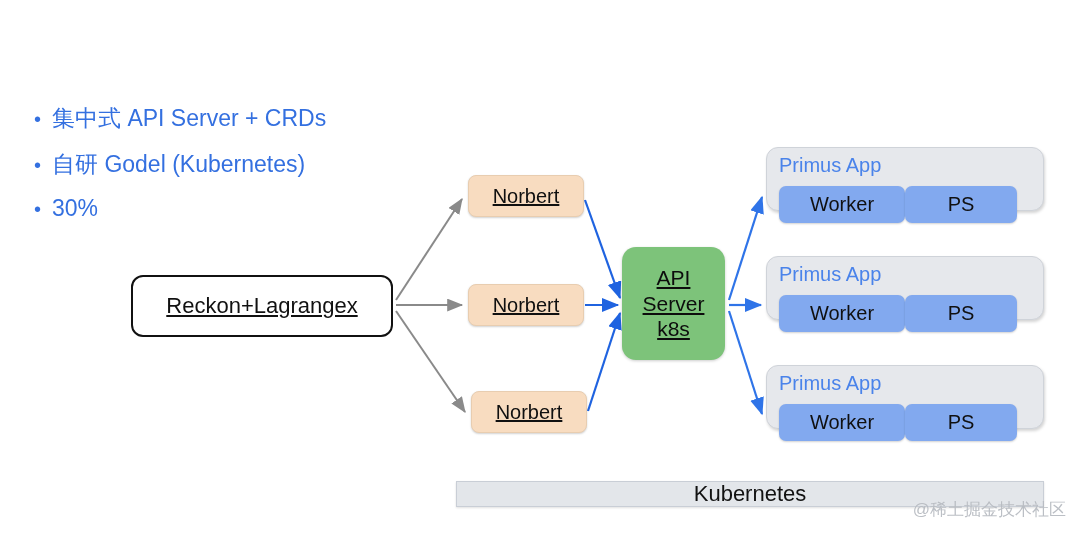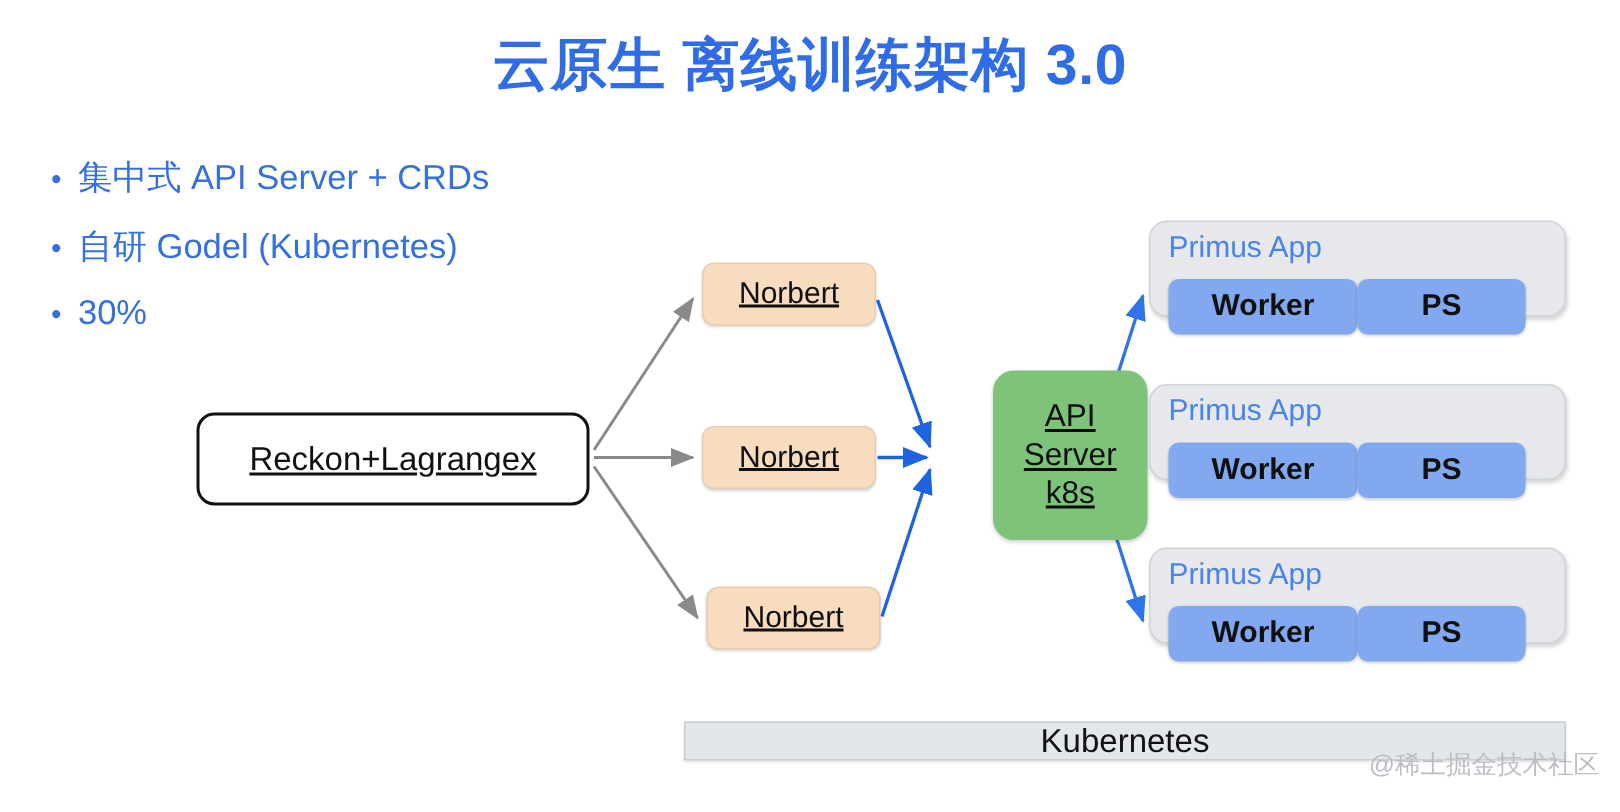--- a/index.html
+++ b/index.html
@@ -112,21 +112,20 @@
     top: 247px;
     width: 103px;
     height: 113px;
     background: #7dc37a;
     border-radius: 14px;
     color: #0d0d0d;
     font-size: 21px;
     line-height: 1.22;
     flex-direction: column;
     box-shadow: 0 1px 3px rgba(0,0,0,0.2);
-    margin-left: 40px;
   }
   #api-server-box span { display: block; }
   
   .primus-panel {
     position: absolute;
     box-sizing: border-box;
     width: 278px;
     height: 64px;
     background: #e6e8ec;
     border: 1px solid #cfd3d9;
@@ -145,21 +144,20 @@
     font-weight: 500;
     white-space: nowrap;
   }
   .pod-row {
     position: absolute;
     left: 12px;
     top: 38px;
     right: 26px;
     display: flex;
     gap: 0;
-    font-weight: bold;
   }
   .pod-box {
     box-sizing: border-box;
     height: 37px;
     display: flex;
     align-items: center;
     justify-content: center;
     background: #82a9ef;
     border-radius: 7px;
     color: #101010;
@@ -195,21 +193,20 @@
     white-space: nowrap;
     opacity: 0.95;
     text-align: center;
   }
 </style>
 </head>
 <body>
 
 <div id="slide">
 
-  <div id="slide-title">云原生 离线训练架构 3.0</div>
 
   <div id="bullet-list">
     <div class="bullet-row">
       <span class="bullet-dot">•</span>
       <span class="bullet-text">集中式 API Server + CRDs</span>
     </div>
     <div class="bullet-row">
       <span class="bullet-dot">•</span>
       <span class="bullet-text">自研 Godel (Kubernetes)</span>
     </div>

